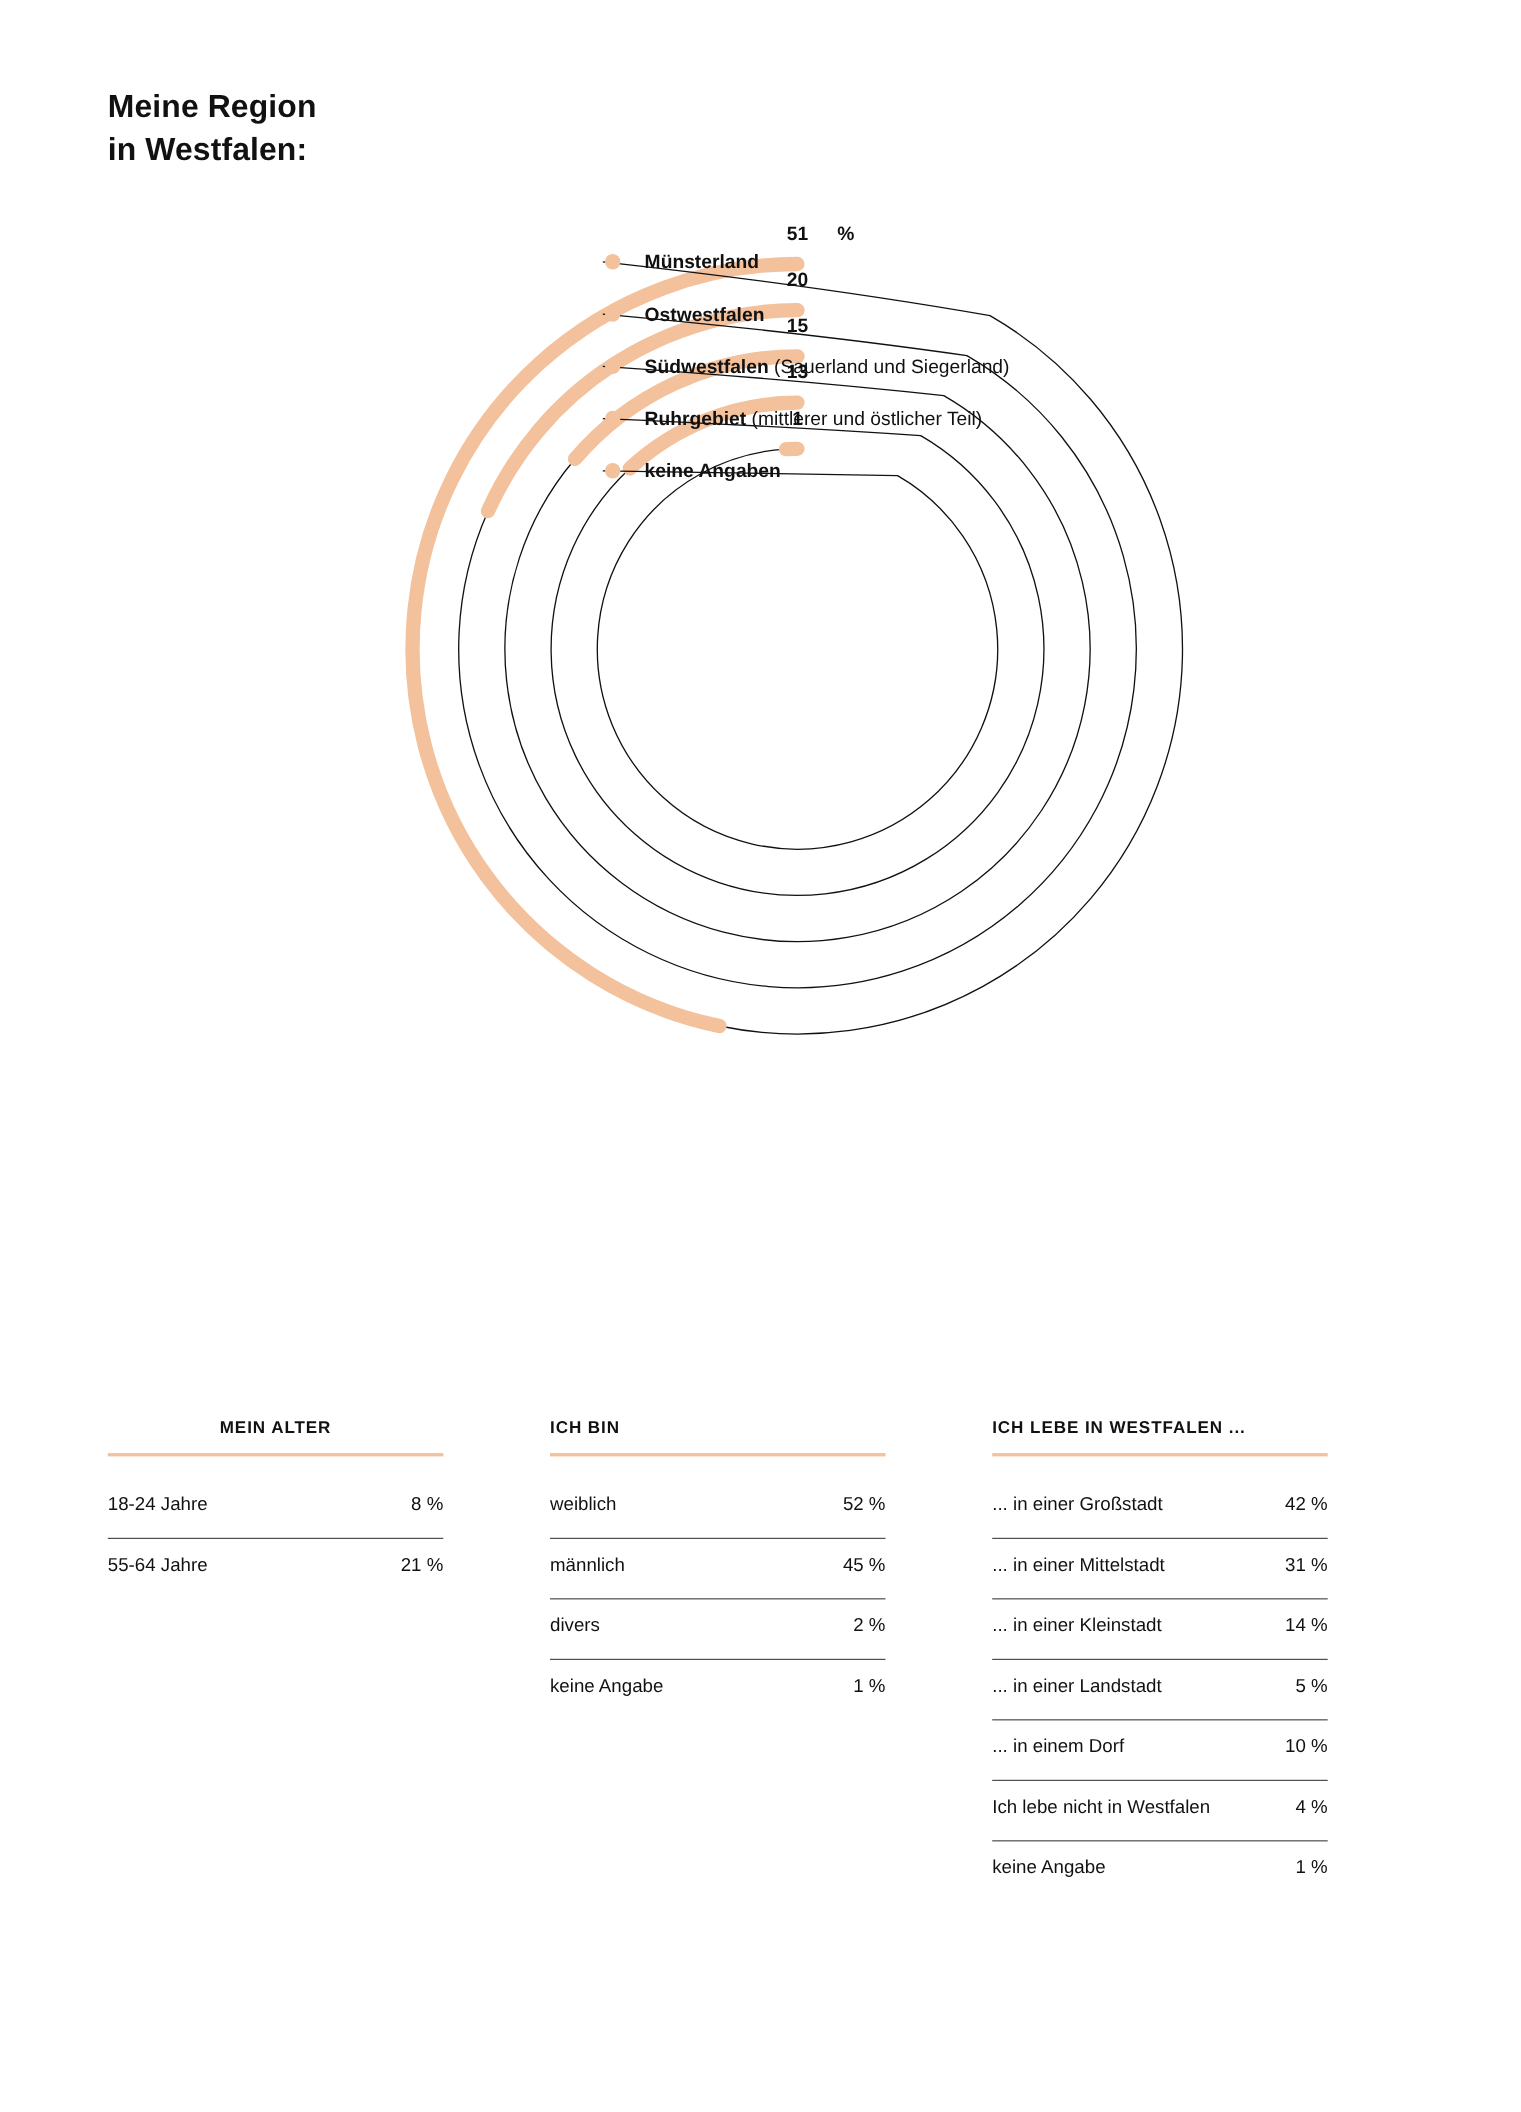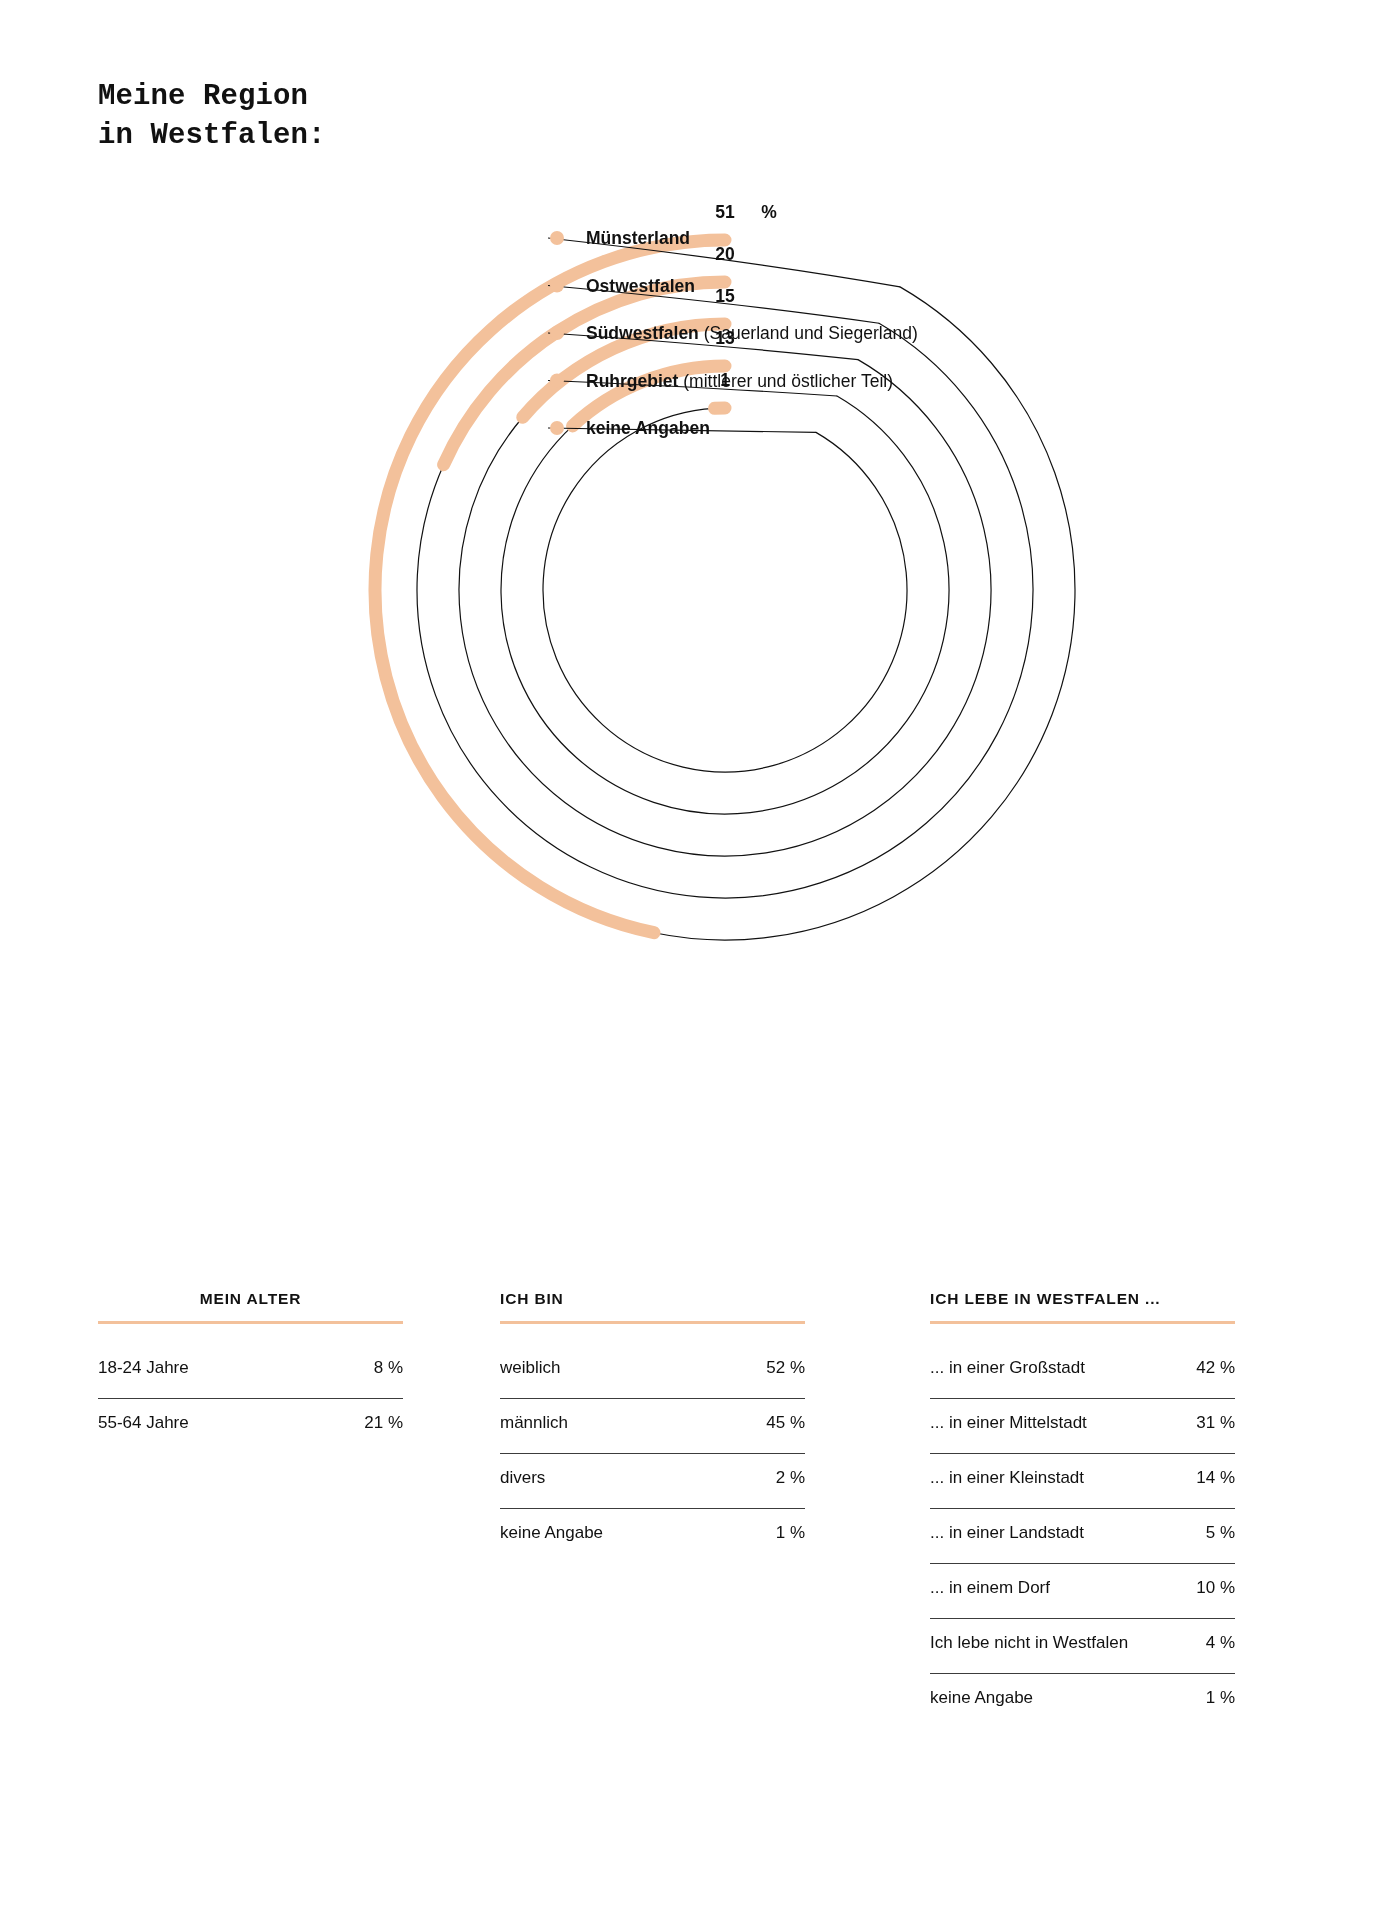--- a/index.html
+++ b/index.html
@@ -19,21 +19,20 @@
   
   #page-title {
     position: absolute;
     left: 98px; top: 78px;
     font-size: 29px;
     font-weight: bold;
     line-height: 1.34;
     letter-spacing: 0.1px;
     color: #111111;
     white-space: pre-line;
-    font-family: Liberation Mono, monospace;
   }
 
   
   #chart-area {
     position: absolute;
     left: 0; top: 170px;
     width: 1383px; height: 1000px;
   }
   #radial-chart-svg { display: block; }
 
@@ -56,21 +55,21 @@
     position: absolute;
     left: 0; top: 1290px;
     width: 1383px;
   }
   .table-col {
     position: absolute;
     top: 0;
   }
   .col-age    { left: 98px;  width: 305px; text-align: center; }
   .col-gender { left: 500px; width: 305px; }
-  .col-live   { left: 902px; width: 305px; margin-left: 28px; }
+  .col-live   { left: 902px; width: 305px; }
 
   .table-heading {
     font-size: 15.5px;
     font-weight: bold;
     letter-spacing: 0.85px;
     color: #111111;
     padding-bottom: 13px;
     white-space: nowrap;
   }
   .heading-rule {

